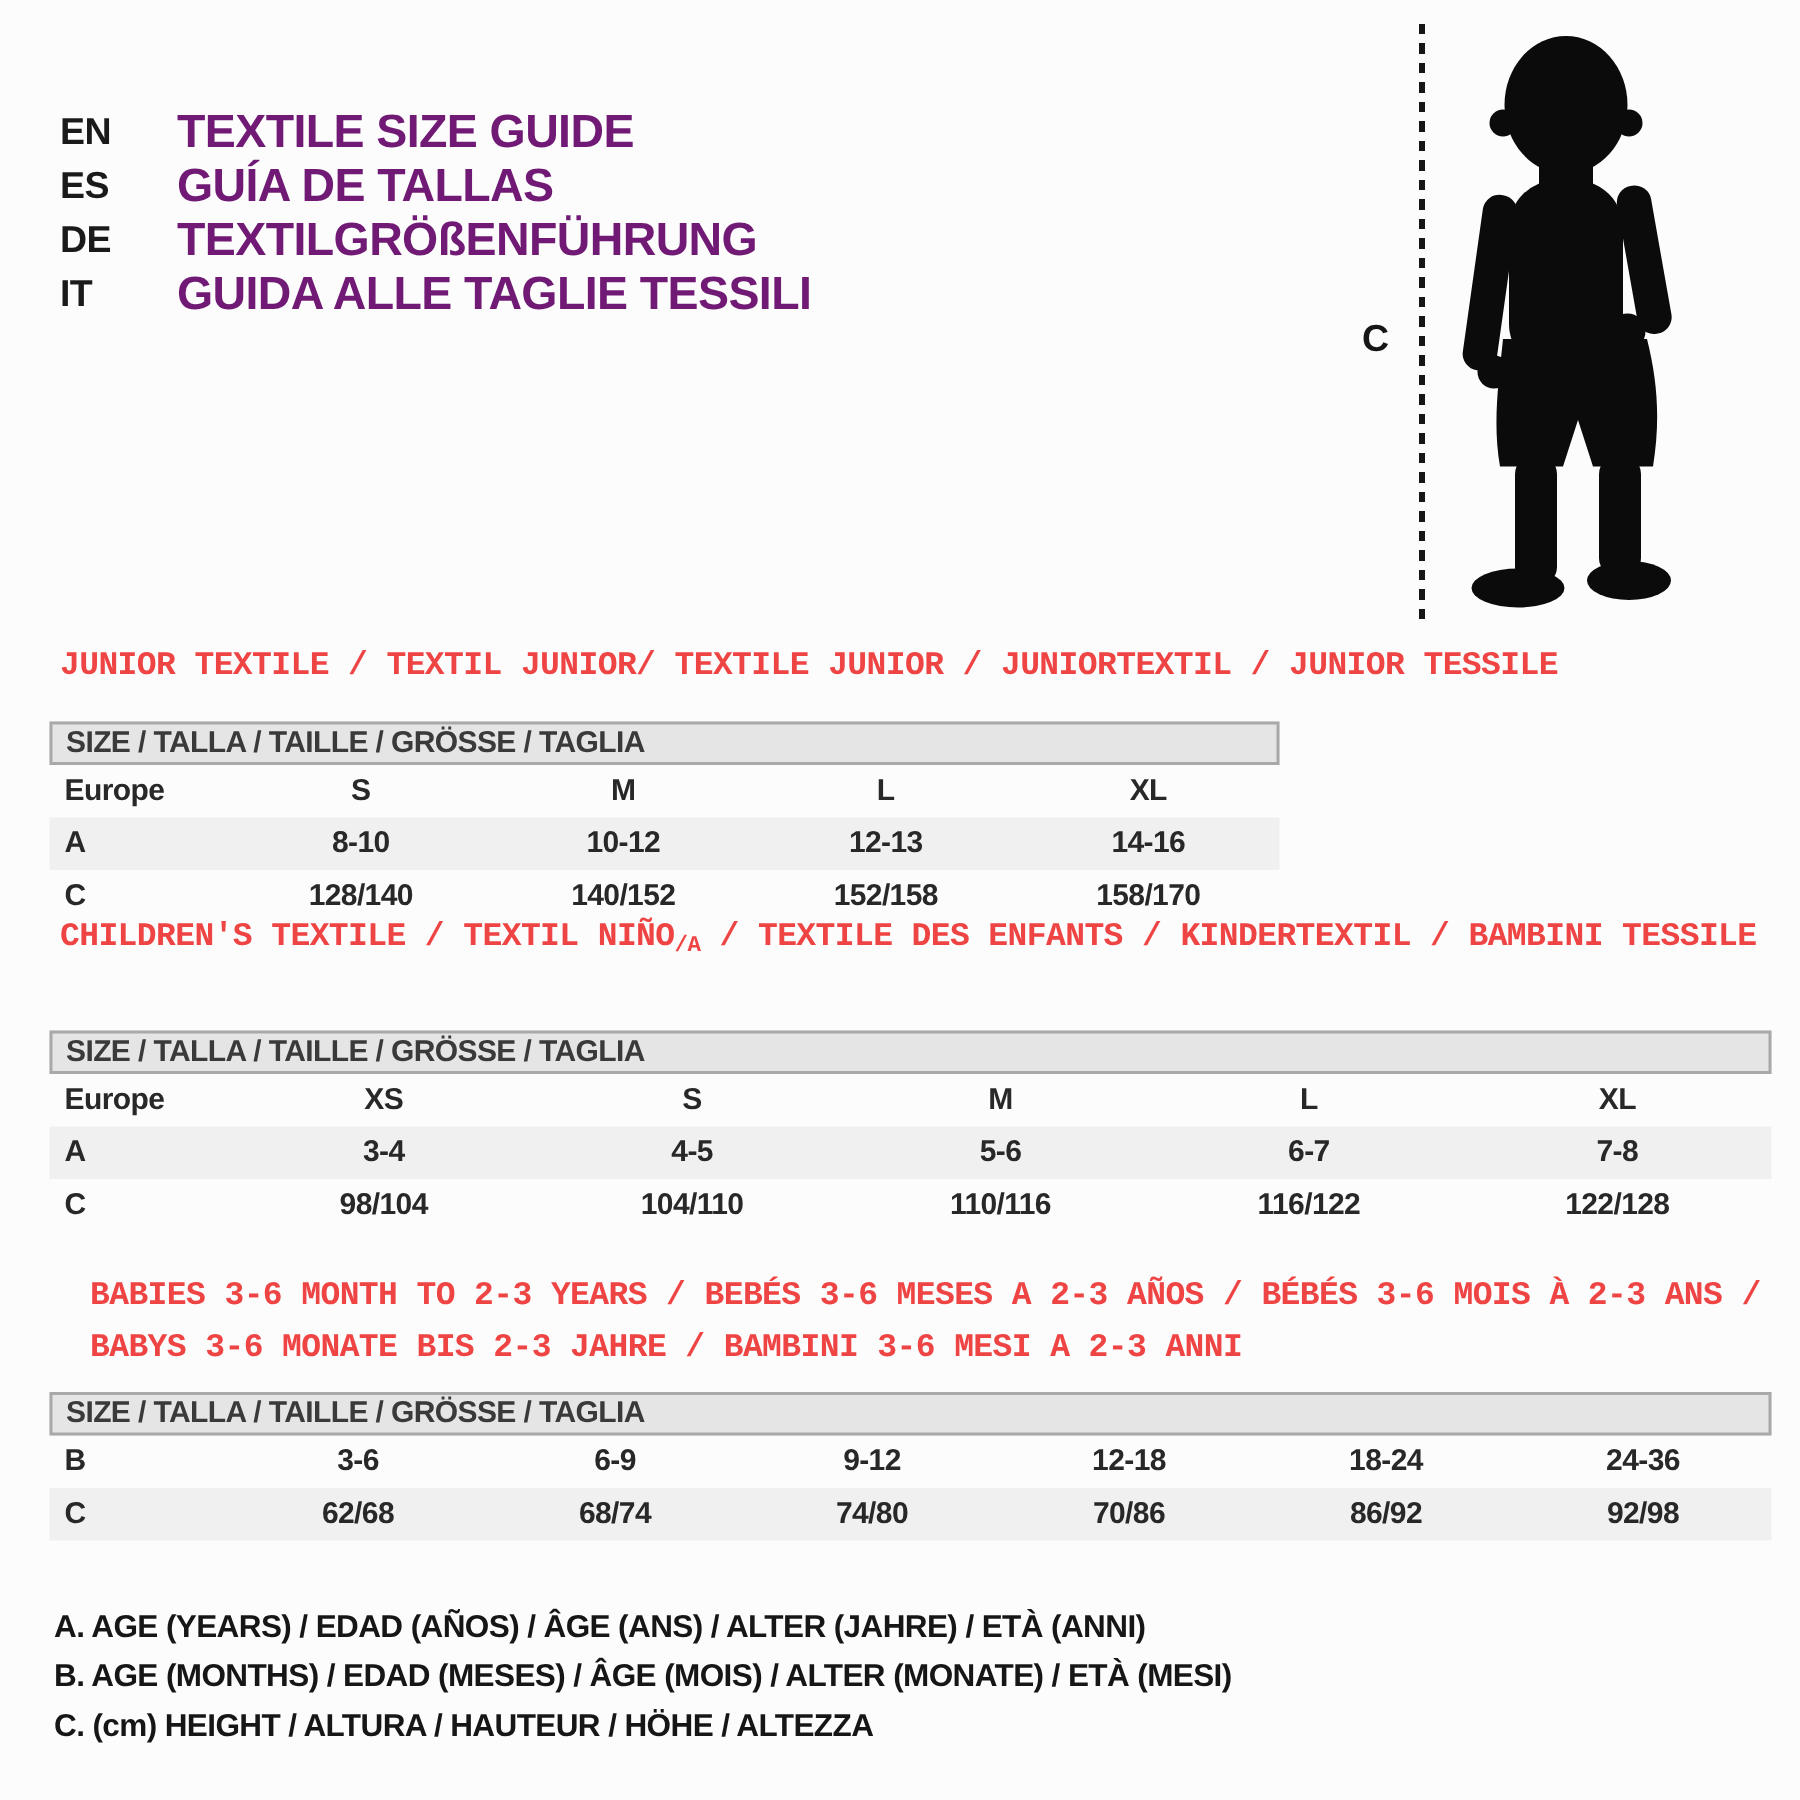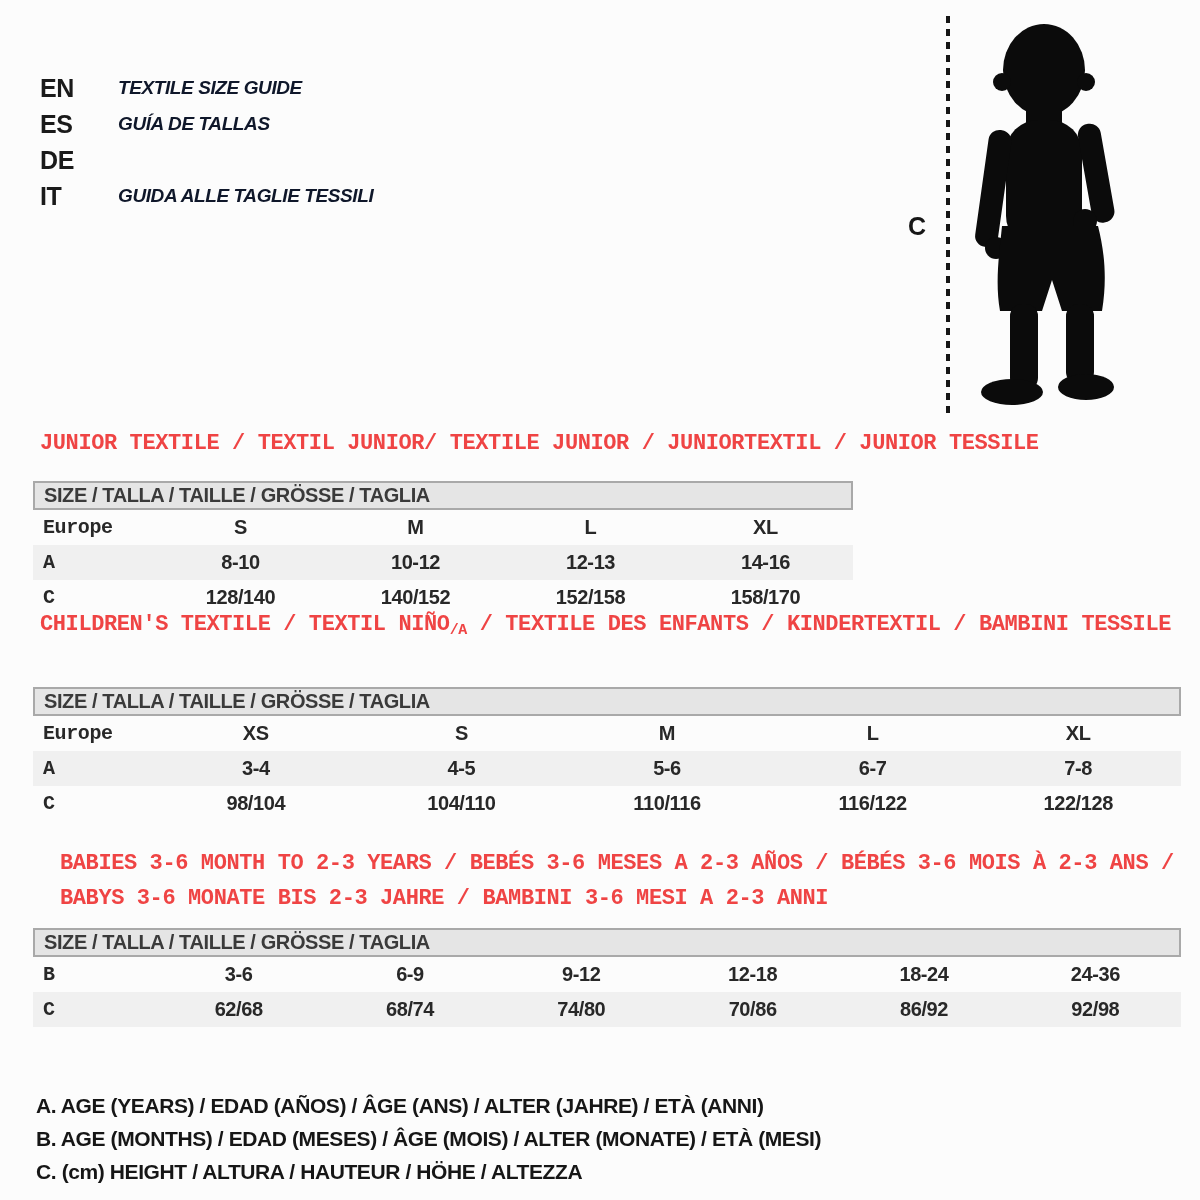--- a/index.html
+++ b/index.html
@@ -12,21 +12,21 @@
     color:#1d1d1d;
     position:relative;
     overflow:hidden;
   }
   .abs{position:absolute;}
 
   
   .langs{left:40px;top:26px;margin-top:44px;}
   .lang-row{display:flex;height:36px;align-items:center;}
   .lang-code{width:78px;font-size:25px;color:#1a1a1a;}
-  .lang-title{font-size:19px;color:#0f172a;font-style:italic;}
+  .lang-title{font-size:31px;color:#701a75;}
 
   
   .height-line{
     left:946px;top:16px;width:4px;height:400px;
     background:repeating-linear-gradient(to bottom,#161616 0 7px,transparent 7px 13px);
   }
   .height-label{left:908px;top:212px;font-size:25px;color:#161616;}
   .toddler{left:966px;top:18px;}
 
   
@@ -46,42 +46,43 @@
     white-space:nowrap;
   }
   .trow{
     display:grid;height:35px;align-items:center;
     font-size:20px;color:#282828;
   }
   .cols4{grid-template-columns:120px repeat(4,1fr);}
   .cols5{grid-template-columns:120px repeat(5,1fr);}
   .cols6{grid-template-columns:120px repeat(6,1fr);}
   .trow.shaded{background:#f0f0f0;}
-  .cl{padding-left:10px;text-align:left;font-family:Liberation Mono, monospace;}
+  .cl{padding-left:10px;text-align:left;}
   .cv{text-align:center;}
   .w-junior{width:820px;}
   .w-wide{width:1148px;}
 
   
-  .legend{left:36px;top:1068px;line-height:33px;font-size:21px;color:#161616;white-space:nowrap;margin-top:21px;}
+  .legend{left:36px;top:1068px;line-height:33px;font-size:21px;color:#161616;white-space:nowrap;}
 </style>
 </head>
 <body>
 
 <div class="abs langs">
   <div class="lang-row">
     <span class="lang-code">EN</span>
     <span class="lang-title">TEXTILE SIZE GUIDE</span>
   </div>
   <div class="lang-row">
     <span class="lang-code">ES</span>
     <span class="lang-title">GUÍA DE TALLAS</span>
   </div>
   <div class="lang-row">
     <span class="lang-code">DE</span>
+    <span class="lang-title">TEXTILGRÖßENFÜHRUNG</span>
   </div>
   <div class="lang-row">
     <span class="lang-code">IT</span>
     <span class="lang-title">GUIDA ALLE TAGLIE TESSILI</span>
   </div>
 </div>
 
 <div class="abs height-line"></div>
 <div class="abs height-label">C</div>
 <svg class="abs toddler" width="170" height="398" viewBox="0 0 170 398" fill="#0b0b0b" xmlns="http://www.w3.org/2000/svg">

